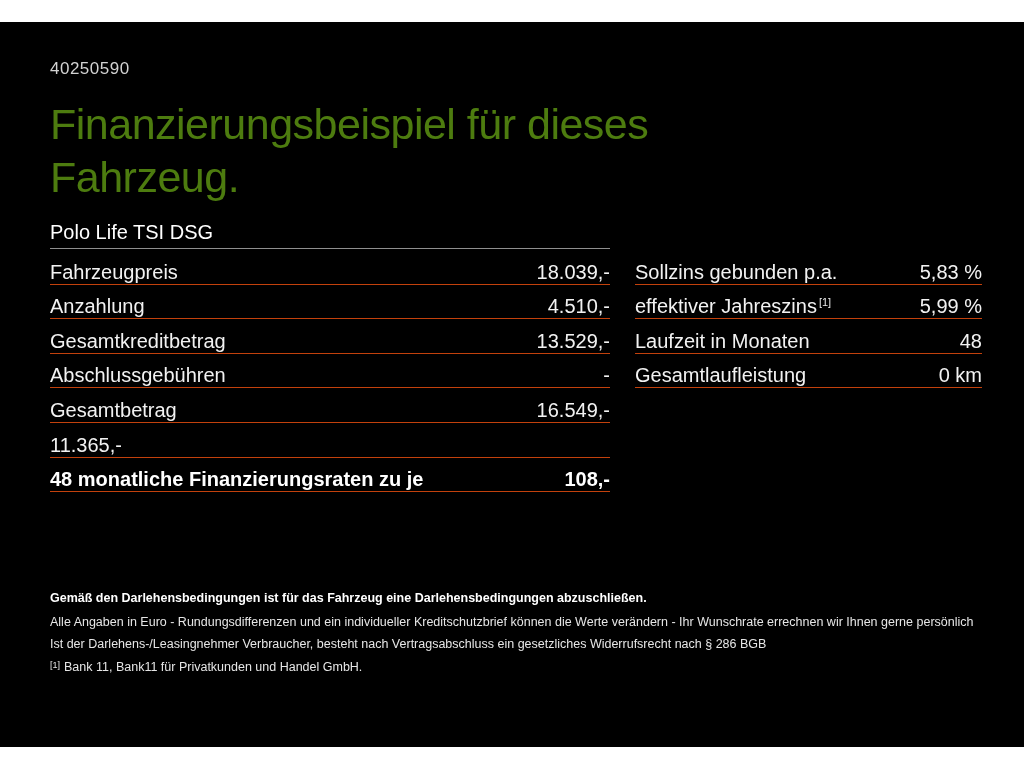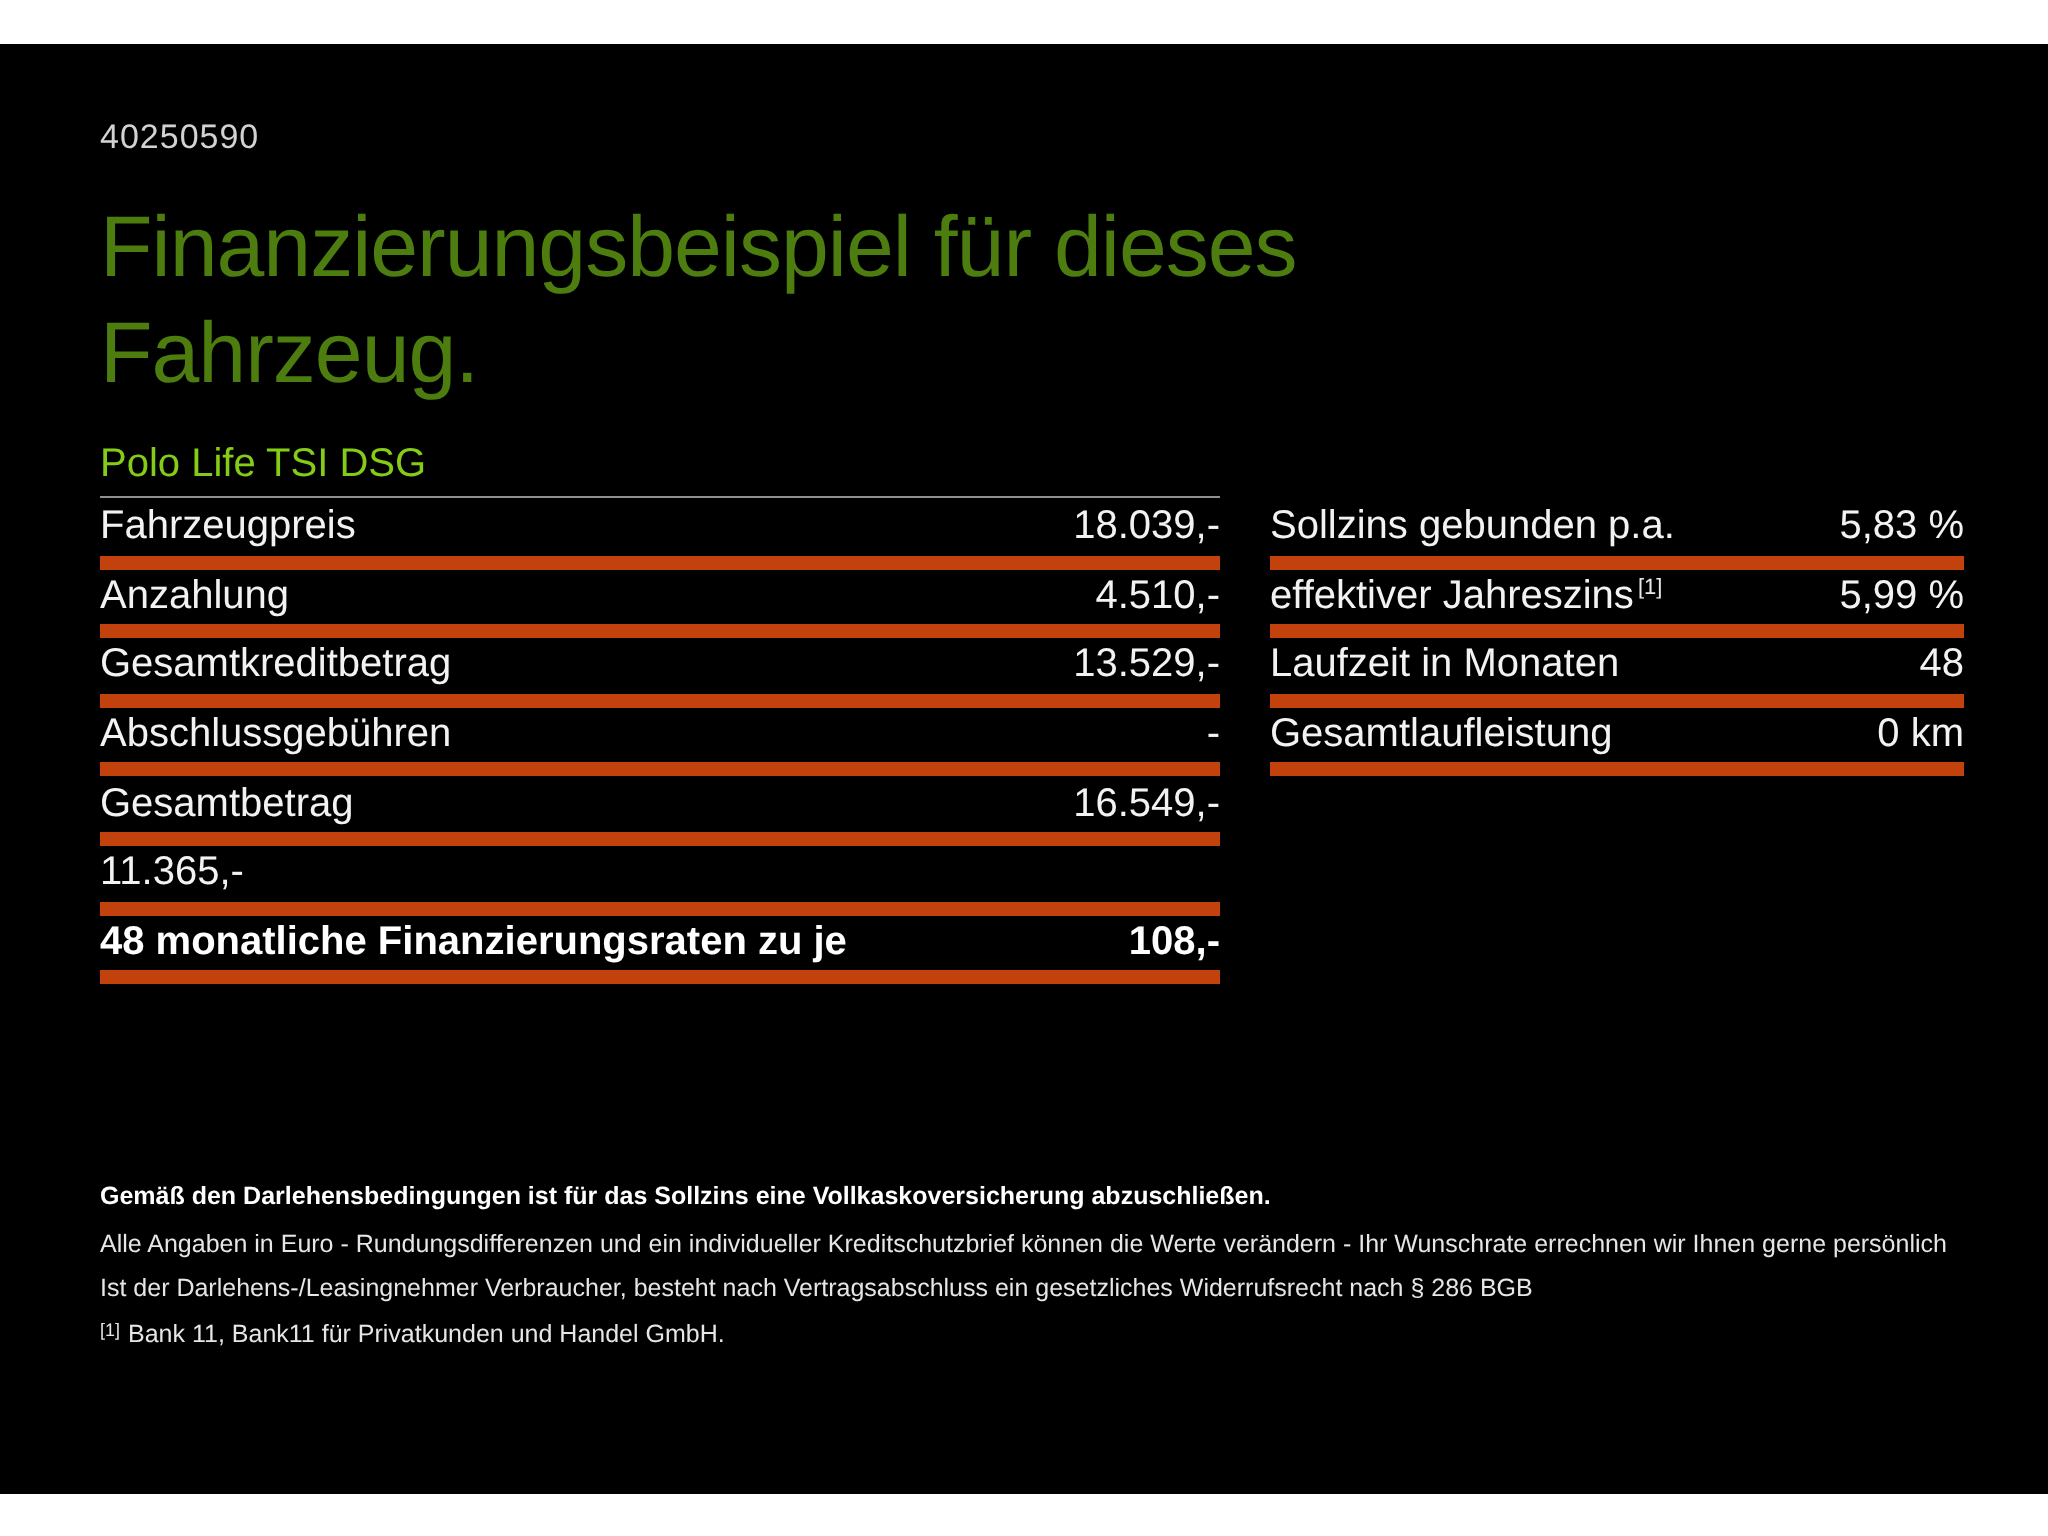--- a/index.html
+++ b/index.html
@@ -35,36 +35,36 @@
     position: absolute; left: 50px; top: 98px;
     width: 700px;
     font-size: 43px; line-height: 53px;
     font-weight: 400; color: #4d7c0f;
     letter-spacing: -0.5px;
   }
   .model-row {
     position: absolute; left: 50px; top: 217px;
     width: 560px; height: 32px;
     display: flex; align-items: center;
-    font-size: 20px; color: #84cc16;
+    font-size: 20px; color: #ffffff;
     border-bottom: 1px solid #8f8f8f;
     box-sizing: border-box;
   }
   .table-left {
     position: absolute; left: 50px; top: 250px;
     width: 560px;
   }
   .table-right {
     position: absolute; left: 635px; top: 250px;
     width: 347px;
   }
   .frow {
     height: 34.6px;
-    display: flex; justify-content: space-between; align-items: center;
-    border-bottom: 7px solid #c2410c;
+    display: flex; justify-content: space-between; align-items: flex-end;
+    border-bottom: 1px solid #c2410c;
     box-sizing: border-box;
     font-size: 20px; color: #f2f2f2;
   }
   .frow .lbl { white-space: nowrap; }
   .frow .val { white-space: nowrap; text-align: right; }
   .frow.bold { font-weight: 700; color: #ffffff; }
   .sup {
     font-size: 11px;
     position: relative; top: -7px;
     margin-left: 2px;
@@ -150,21 +150,21 @@
       <span class="lbl"><span>Laufzeit in Monaten</span><span class="sup"></span></span>
       <span class="val">48</span>
     </div>
     <div class="frow">
       <span class="lbl"><span>Gesamtlaufleistung</span><span class="sup"></span></span>
       <span class="val">0 km</span>
     </div>
   </div>
 
   <div class="footer">
-    <p class="f-bold">Gemäß den Darlehensbedingungen ist für das Sollzins eine Vollkaskoversicherung abzuschließen.</p>
+    <p class="f-bold">Gemäß den Darlehensbedingungen ist für das Fahrzeug eine Darlehensbedingungen abzuschließen.</p>
     <p class="f-line">Alle Angaben in Euro - Rundungsdifferenzen und ein individueller Kreditschutzbrief können die Werte verändern - Ihr Wunschrate errechnen wir Ihnen gerne persönlich</p>
     <p class="f-line">Ist der Darlehens-/Leasingnehmer Verbraucher, besteht nach Vertragsabschluss ein gesetzliches Widerrufsrecht nach § 286 BGB</p>
     <p class="f-note"><span class="fn-marker">[1]</span><span>Bank 11, Bank11 für Privatkunden und Handel GmbH.</span></p>
   </div>
 
   <div class="bar-bottom"></div>
 
 </div>
 
 </body></html>

